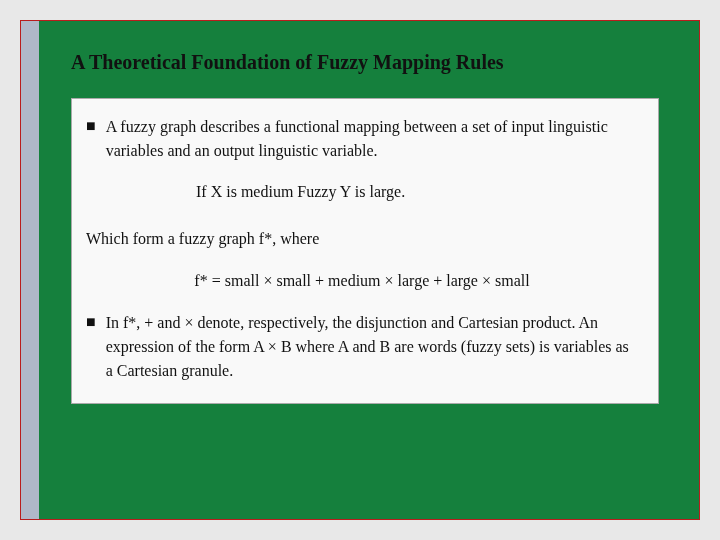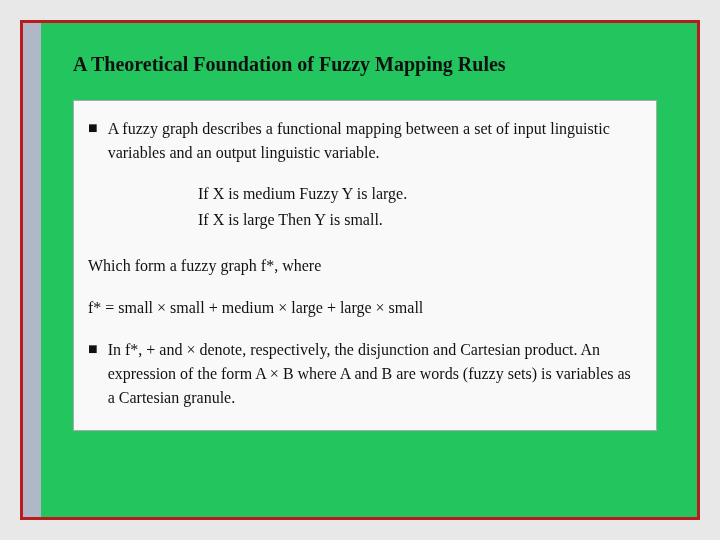--- a/index.html
+++ b/index.html
@@ -14,22 +14,22 @@
       background: #e8e8e8;
       font-family: 'Times New Roman', Times, serif;
       display: flex;
       align-items: center;
       justify-content: center;
     }
 
     .slide {
       width: 680px;
       height: 500px;
-      background: #22c55e;
-      border: 3px solid #b91c1c;
+      background: #15803d;
+      border: 1px solid #b91c1c;
       padding: 30px 40px 30px 30px;
       position: relative;
       display: flex;
       flex-direction: column;
     }
 
     .left-bar {
       position: absolute;
       left: 0;
       top: 0;
@@ -117,20 +117,21 @@
       color: #111;
       margin-top: 10px;
       line-height: 1.5;
     }
 
     .fstar-line {
       font-size: 16px;
       color: #111;
       margin-top: 6px;
       line-height: 1.5;
+      text-align: center;
     }
 
     .second-bullet-row {
       display: flex;
       gap: 10px;
       align-items: flex-start;
       margin-top: 6px;
     }
   </style>
 </head>
@@ -143,21 +144,20 @@
 
     <div class="main-content">
 
       <div class="bullet-row">
         <span class="bullet">■</span>
         <span class="bullet-text">A fuzzy graph describes a functional mapping between a set of input linguistic variables and an output linguistic variable.</span>
       </div>
 
       <div class="example-block">
         <div class="example-indent">If X is medium Fuzzy Y is large.</div>
-        <div class="example-indent">If X is large Then Y is small.</div>
       </div>
 
       <div class="which-form">Which form a fuzzy graph f*, where</div>
 
       <div class="fstar-line">
         <span>f* = small × small + medium × large + large × small</span>
       </div>
 
       <div class="second-bullet-row">
         <span class="bullet">■</span>

